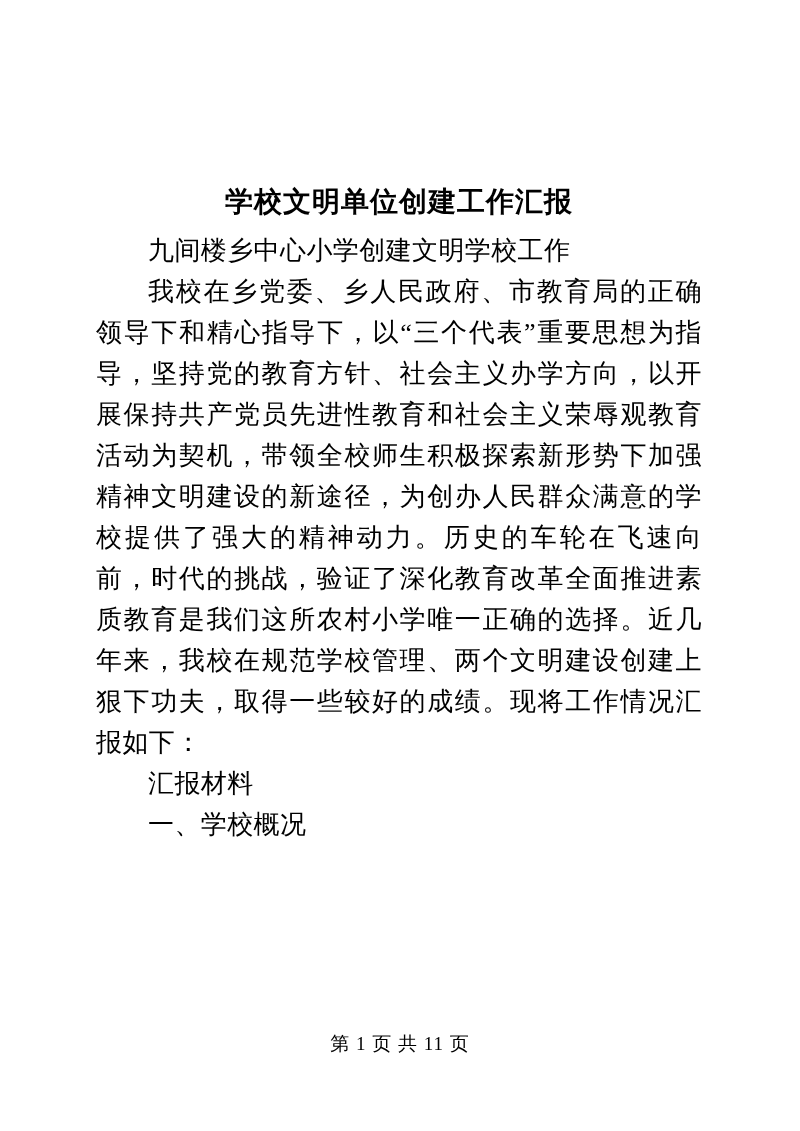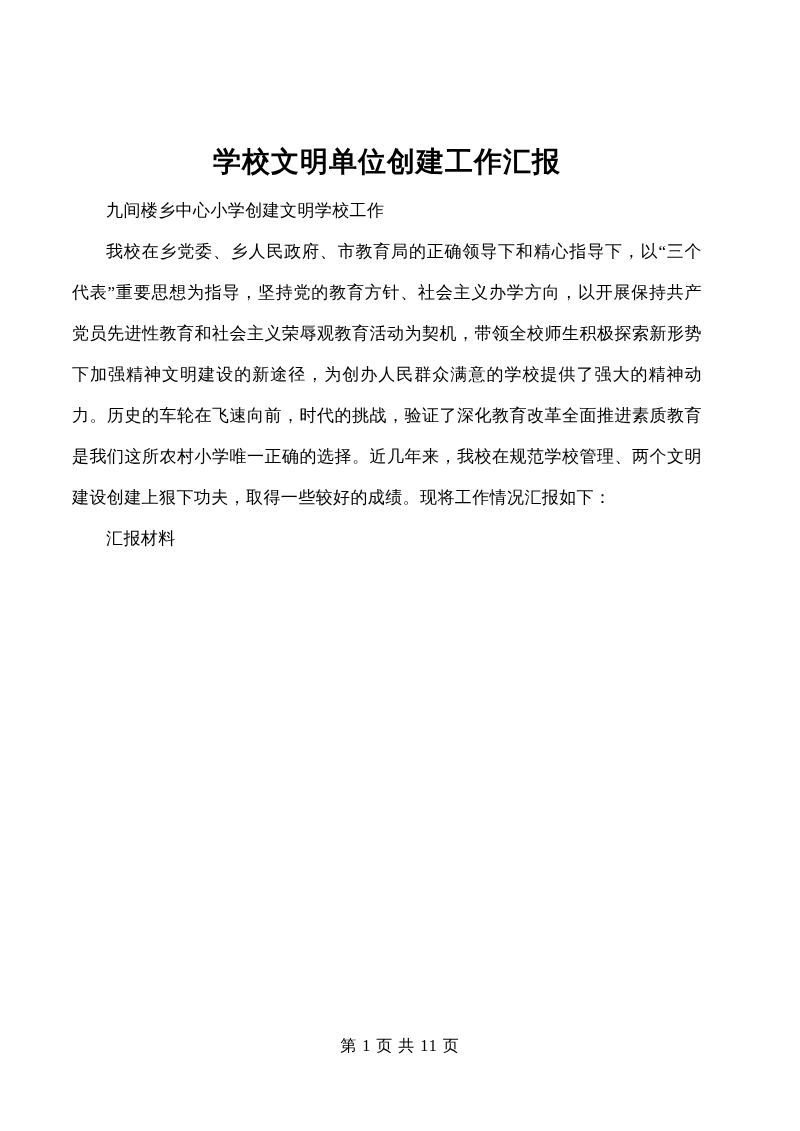--- a/index.html
+++ b/index.html
@@ -10,58 +10,60 @@
       width: 800px;
       height: 1131px;
       position: relative;
       font-family: "Liberation Serif", "DejaVu Serif", serif;
       color: #000000;
       overflow: hidden;
     }
     .page {
       position: absolute;
       inset: 0;
-      padding: 140px 98px 0 72px;
+      padding: 140px 98px 0 96px;
+      margin-top: 40px;
     }
     .doc-title {
       font-size: 28px;
       font-weight: bold;
       text-align: center;
       line-height: 44px;
       letter-spacing: 1px;
       margin-bottom: 6px;
     }
     .para {
-      font-size: 17px;
+      font-size: 26px;
       line-height: 41px;
       letter-spacing: 0.4px;
       text-align: justify;
       text-justify: inter-ideograph;
       text-indent: 2em;
       word-break: break-all;
     }
     .footer {
       position: absolute;
       left: 0;
       right: 0;
       bottom: 74px;
       text-align: center;
-      font-size: 16px;
+      font-size: 19px;
       letter-spacing: 1px;
       color: #000000;
     }
   </style>
 </head>
 <body>
 
 <div class="page">
   <h1 class="doc-title">学校文明单位创建工作汇报</h1>
 
   <p class="para">九间楼乡中心小学创建文明学校工作</p>
 
   <p class="para">我校在乡党委、乡人民政府、市教育局的正确领导下和精心指导下，以“三个代表”重要思想为指导，坚持党的教育方针、社会主义办学方向，以开展保持共产党员先进性教育和社会主义荣辱观教育活动为契机，带领全校师生积极探索新形势下加强精神文明建设的新途径，为创办人民群众满意的学校提供了强大的精神动力。历史的车轮在飞速向前，时代的挑战，验证了深化教育改革全面推进素质教育是我们这所农村小学唯一正确的选择。近几年来，我校在规范学校管理、两个文明建设创建上狠下功夫，取得一些较好的成绩。现将工作情况汇报如下：</p>
 
   <p class="para">汇报材料</p>
 
+  <p class="para">一、学校概况</p>
 
 </div>
 
 <div class="footer">第 1 页 共 11 页</div>
 
 </body></html>

